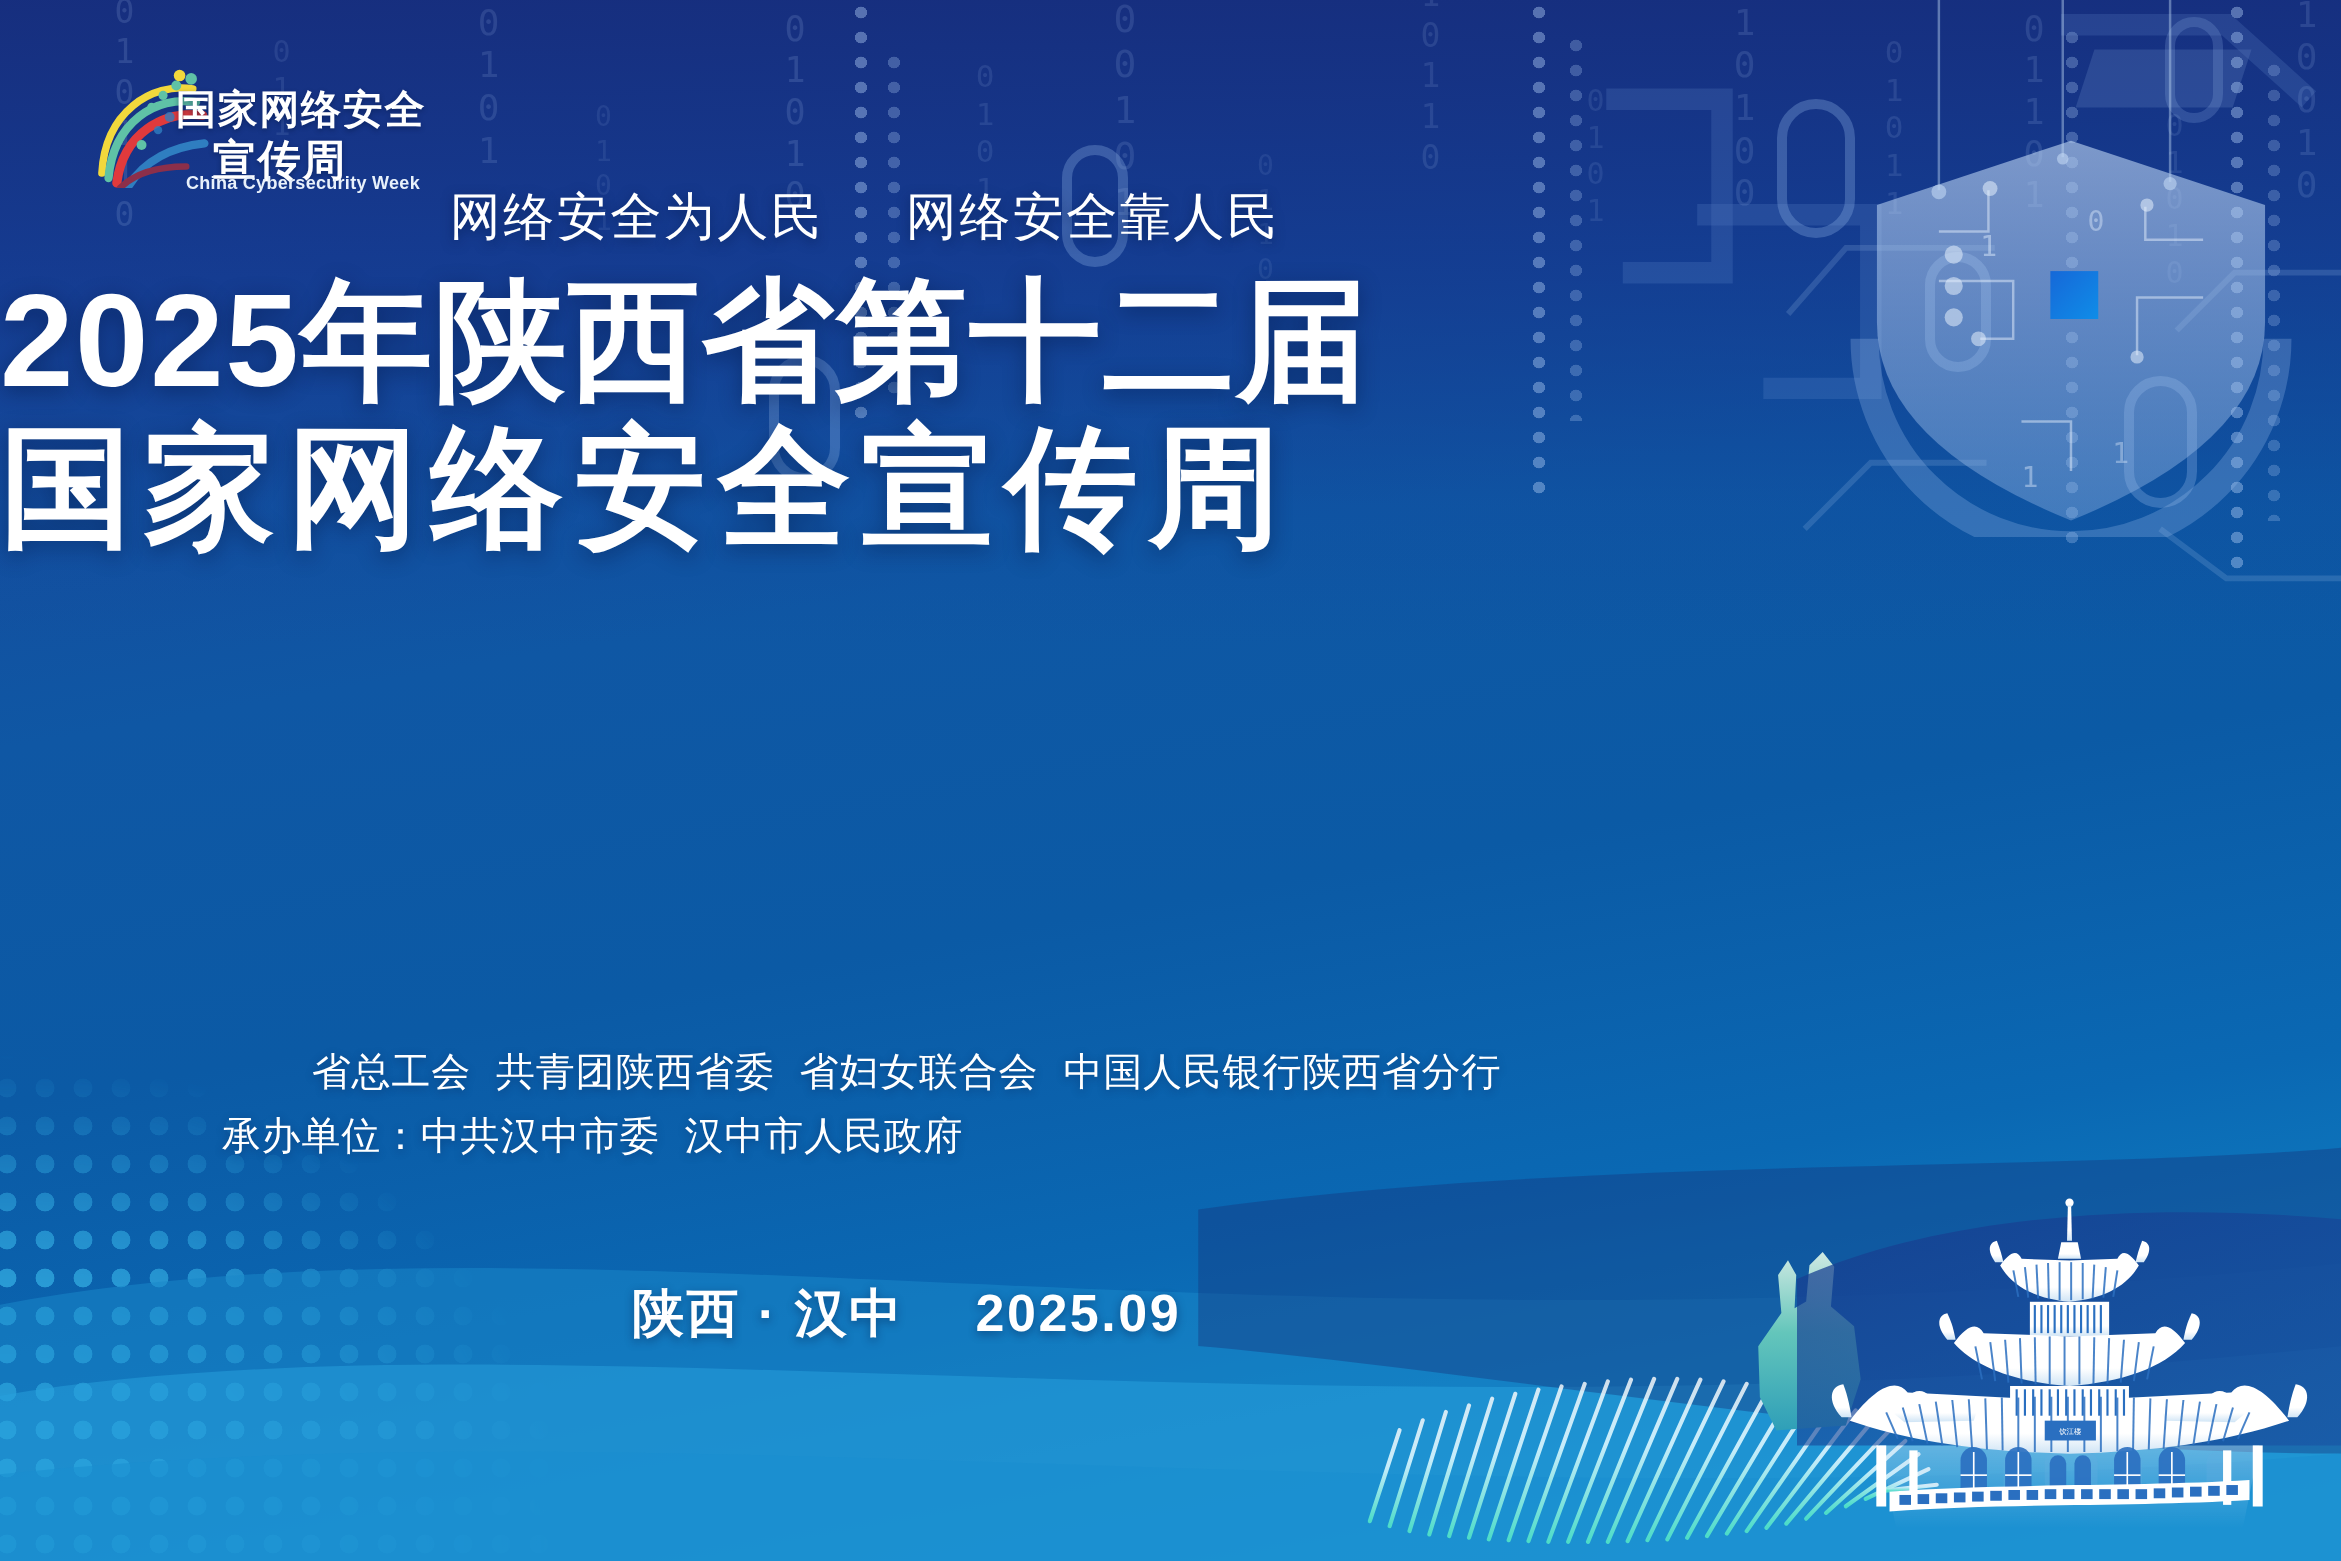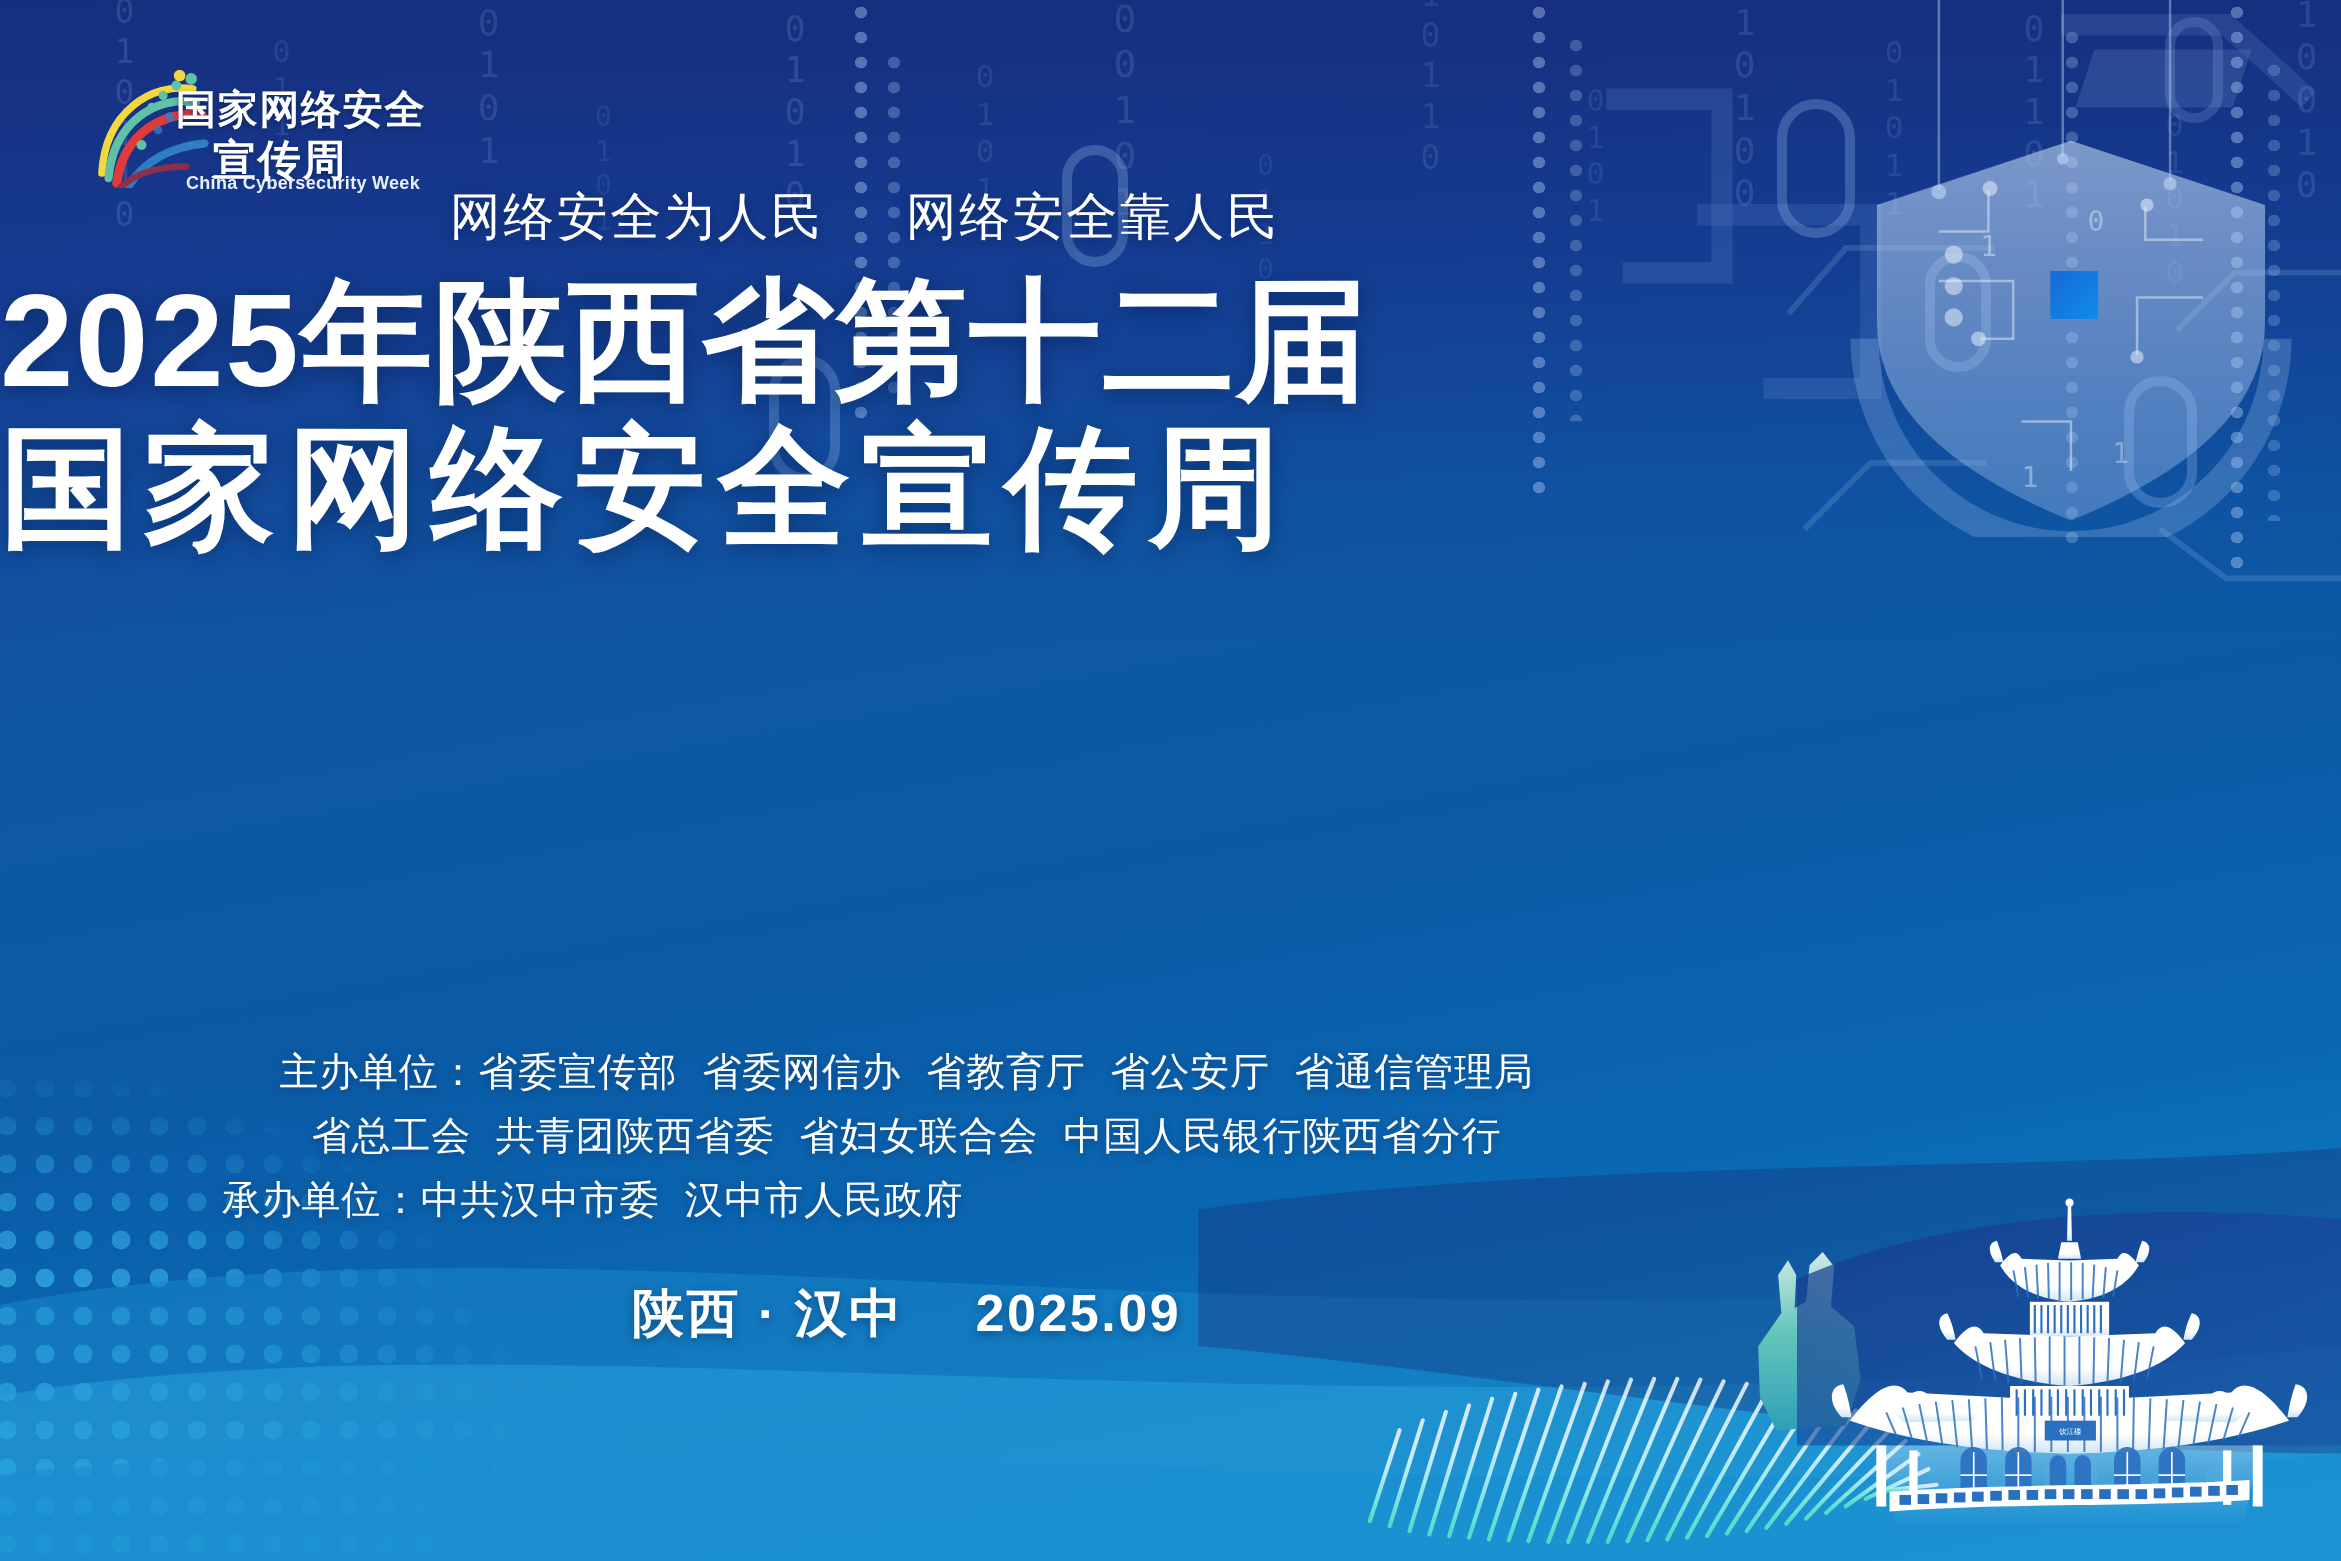--- a/index.html
+++ b/index.html
@@ -275,23 +275,20 @@
   <div class="slogan">
     <span>网络安全为人民</span>
     <span class="gap"></span>
     <span>网络安全靠人民</span>
   </div>
 
   <div class="title title-1">2025年陕西省第十二届</div>
   <div class="title title-2">国家网络安全宣传周</div>
 
   <div class="orgs">
-    <div>
-      <span>主办单位：</span><span>省委宣传部</span><span class="sp"></span><span>省委网信办</span><span class="sp"></span><span>省教育厅</span><span class="sp"></span><span>省公安厅</span><span class="sp"></span><span>省通信管理局</span>
-    </div>
     <div>
       <span>省总工会</span><span class="sp"></span><span>共青团陕西省委</span><span class="sp"></span><span>省妇女联合会</span><span class="sp"></span><span>中国人民银行陕西省分行</span>
     </div>
     <div style="">
       <span style="display:inline-block;margin-right:628px;">
         <span>承办单位：</span><span>中共汉中市委</span><span class="sp"></span><span>汉中市人民政府</span>
       </span>
     </div>
   </div>
 

